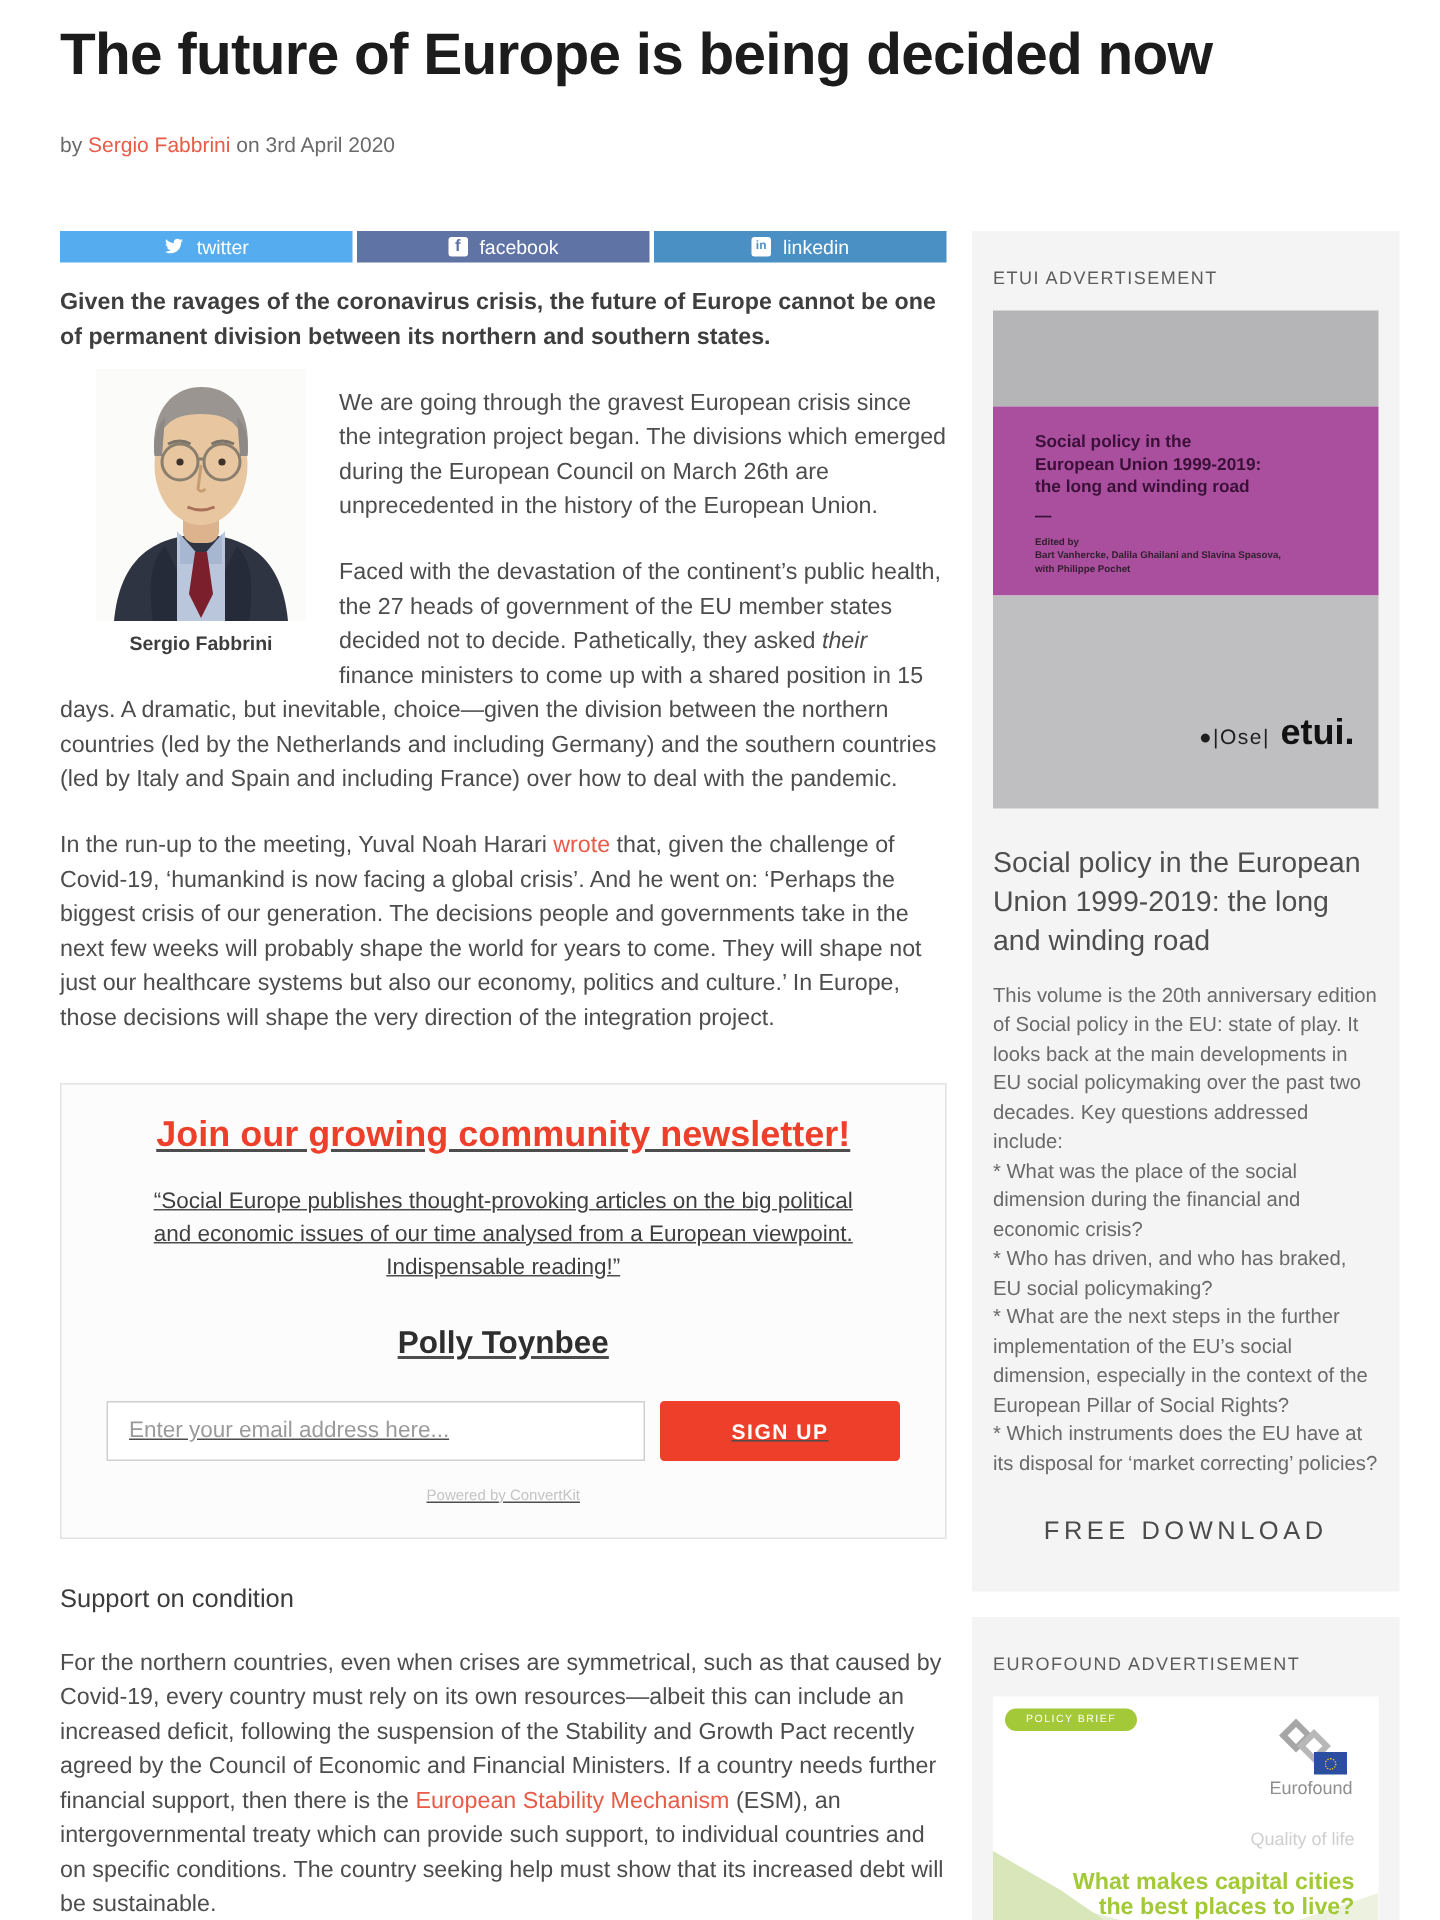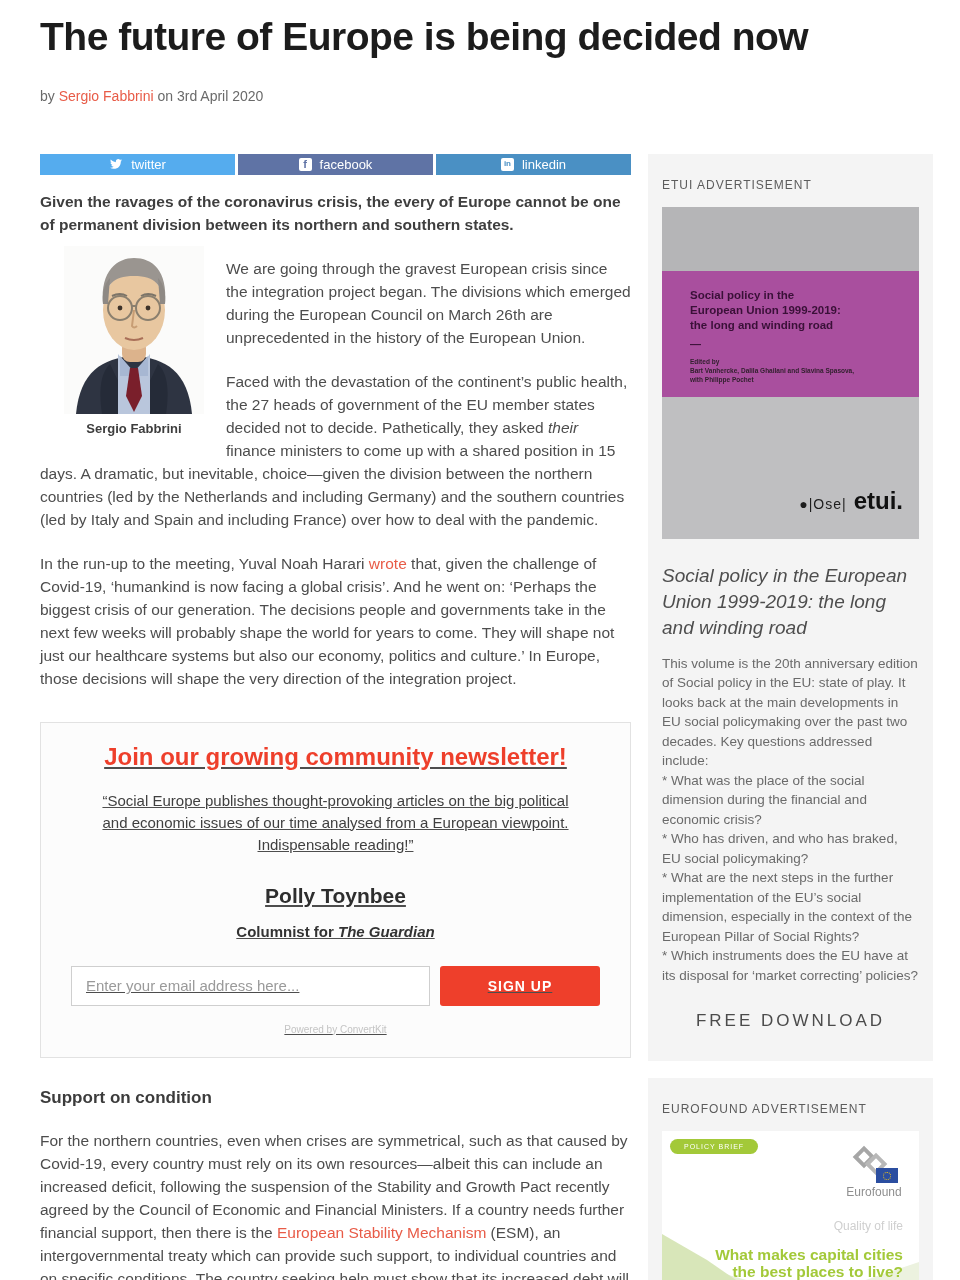--- a/index.html
+++ b/index.html
@@ -84,39 +84,39 @@
   }
   .nl-input::placeholder { color: #9a9a9a; }
   .nl-submit {
     width: 160px; height: 40px; border: none; border-radius: 3px;
     background: var(--accent-red); color: #fff;
     font-size: 14px; font-weight: 700; letter-spacing: 1px; cursor: pointer;
     font-family: "Liberation Sans", sans-serif;
   }
   .nl-powered { margin-top: 18px; font-size: 10px; color: #c4c4c4; cursor: pointer; }
 
-  .section-heading { margin-top: 30px; font-size: 17px; font-weight: 700; color: #3c3c3c; }
+  .section-heading { margin-top: 30px; font-size: 17px; font-weight: 400; color: #3c3c3c; }
 
   
   .side-box { background: #f4f4f4; padding: 24px 14px 30px; }
   .side-box + .side-box { margin-top: 17px; }
   .side-label { font-size: 12px; letter-spacing: 1px; color: #5c5c5c; }
 
   .book-cover { margin-top: 15px; cursor: pointer; }
   .cover-top { height: 64px; background: #b5b5b7; }
   .cover-mag { background: var(--magenta); padding: 17px 16px 13px 28px; }
   .cover-title-line { font-size: 11.5px; font-weight: 700; line-height: 15px; color: #3a1038; }
   .cover-dash { margin-top: 7px; font-size: 11px; font-weight: 700; color: #3a1038; line-height: 8px; }
   .cover-edited { margin-top: 9px; font-size: 6.5px; line-height: 9px; color: #33202f; font-weight: 700; }
   .cover-bottom { height: 142px; background: #bfbfc1; position: relative; }
-  .cover-logos { position: absolute; right: 16px; bottom: 24px; display: flex; align-items: baseline; gap: 7px; }
+  .cover-logos { position: absolute; right: 16px; bottom: 36px; display: flex; align-items: baseline; gap: 7px; }
   .logo-ose { font-size: 14px; color: #1e1e1e; letter-spacing: 1px; }
   .logo-etui { font-size: 24px; font-weight: 700; color: #111; }
 
-  .side-heading { margin-top: 24px; font-size: 19px; line-height: 26px; font-weight: 400; color: #4e4e4e; font-style: italic; }
+  .side-heading { margin-top: 24px; font-size: 19px; line-height: 26px; font-weight: 400; color: #4e4e4e; }
   .side-body, .side-bullet { font-size: 13.5px; line-height: 19.5px; color: #6a6a6a; }
   .side-body { margin-top: 13px; }
   .side-cta {
     display: block; margin-top: 26px; text-align: center;
     font-size: 17px; letter-spacing: 3px; color: #4b4b4b; text-decoration: none; cursor: pointer;
   }
 
   
   .ef-cover { margin-top: 15px; background: #fff; height: 240px; position: relative; overflow: hidden; cursor: pointer; }
   .ef-badge {
@@ -165,21 +165,21 @@
         <div class="share-btn facebook">
           <span class="icon-badge fb">f</span>
           <span>facebook</span>
         </div>
         <div class="share-btn linkedin">
           <span class="icon-badge li">in</span>
           <span>linkedin</span>
         </div>
       </div>
 
-      <p class="standfirst">Given the ravages of the coronavirus crisis, the every of Europe cannot be one of permanent division between its northern and southern states.</p>
+      <p class="standfirst">Given the ravages of the coronavirus crisis, the future of Europe cannot be one of permanent division between its northern and southern states.</p>
 
       <figure class="author-fig">
         <svg viewBox="0 0 140 168">
           <rect x="0" y="0" width="140" height="168" fill="#fbfbfa"></rect>
 
           <path d="M12 168 C16 126 38 112 70 110 C102 112 124 126 128 168 Z" fill="#2e3442"></path>
           <path d="M46 118 L70 168 L38 168 C34 140 38 126 46 118 Z" fill="#252b38"></path>
           <path d="M94 118 L70 168 L102 168 C106 140 102 126 94 118 Z" fill="#252b38"></path>
 
           <path d="M54 108 L70 128 L86 108 L86 168 L54 168 Z" fill="#b9c6dc"></path>
@@ -213,23 +213,20 @@
       <p class="para"><span>We are going through the gravest European crisis since the integration project began. The divisions which emerged during the European Council on March 26th are unprecedented in the history of the European Union.</span></p>
 
       <p class="para"><span>Faced with the devastation of the continent’s public health, the 27 heads of government of the EU member states decided not to decide. Pathetically, they asked </span><em>their</em><span> finance ministers to come up with a shared position in 15 days. A dramatic, but inevitable, choice—given the division between the northern countries (led by the Netherlands and including Germany) and the southern countries (led by Italy and Spain and including France) over how to deal with the pandemic.</span></p>
 
       <p class="para"><span>In the run-up to the meeting, Yuval Noah Harari </span><a>wrote</a><span> that, given the challenge of Covid-19, ‘humankind is now facing a global crisis’. And he went on: ‘Perhaps the biggest crisis of our generation. The decisions people and governments take in the next few weeks will probably shape the world for years to come. They will shape not just our healthcare systems but also our economy, politics and culture.’ In Europe, those decisions will shape the very direction of the integration project.</span></p>
 
       <section class="newsletter">
         <h2 class="nl-heading">Join our growing community newsletter!</h2>
         <p class="nl-quote">“Social Europe publishes thought-provoking articles on the big political and economic issues of our time analysed from a European viewpoint. Indispensable reading!”</p>
         <div class="nl-endorser">Polly Toynbee</div>
-        <div class="nl-role">
-          <span>Columnist for </span><em>The Guardian</em>
-        </div>
         <div class="nl-form">
           <input class="nl-input" type="email" placeholder="Enter your email address here..." style="">
           <button class="nl-submit">SIGN UP</button>
         </div>
         <div class="nl-powered">Powered by ConvertKit</div>
       </section>
 
       <h3 class="section-heading">Support on condition</h3>
 
       <p class="para"><span>For the northern countries, even when crises are symmetrical, such as that caused by Covid-19, every country must rely on its own resources—albeit this can include an increased deficit, following the suspension of the Stability and Growth Pact recently agreed by the Council of Economic and Financial Ministers. If a country needs further financial support, then there is the </span><a>European Stability Mechanism</a><span> (ESM), an intergovernmental treaty which can provide such support, to individual countries and on specific conditions. The country seeking help must show that its increased debt will be sustainable.</span></p>

